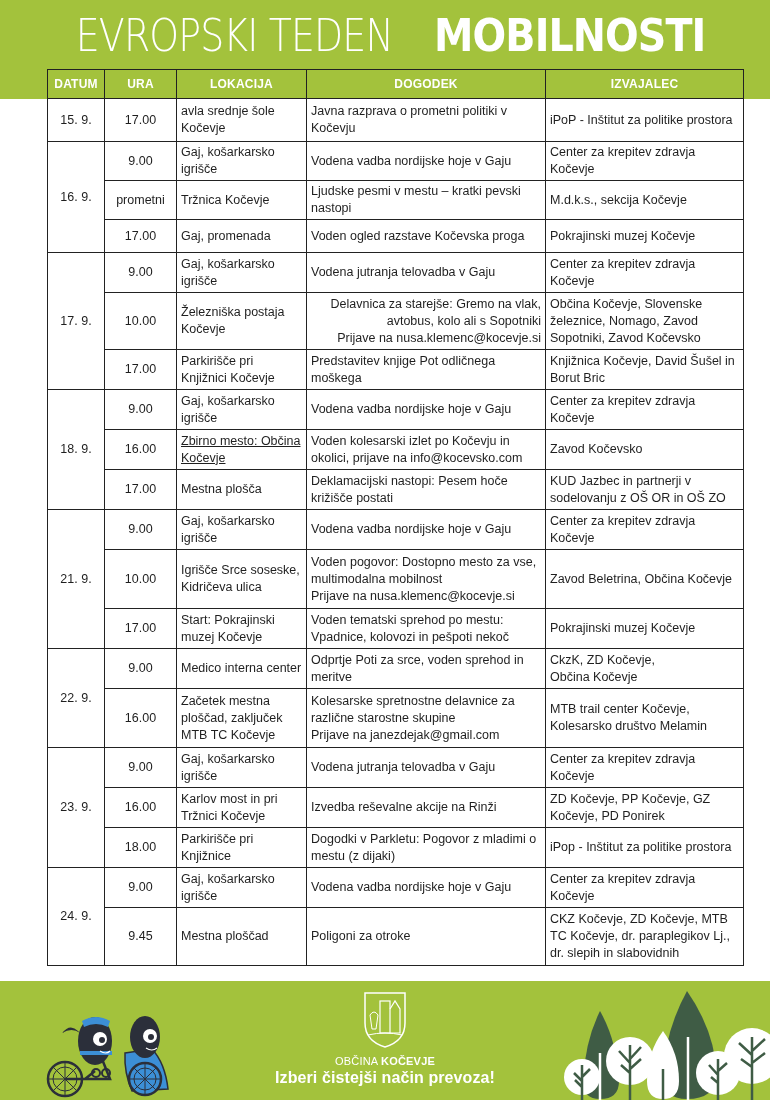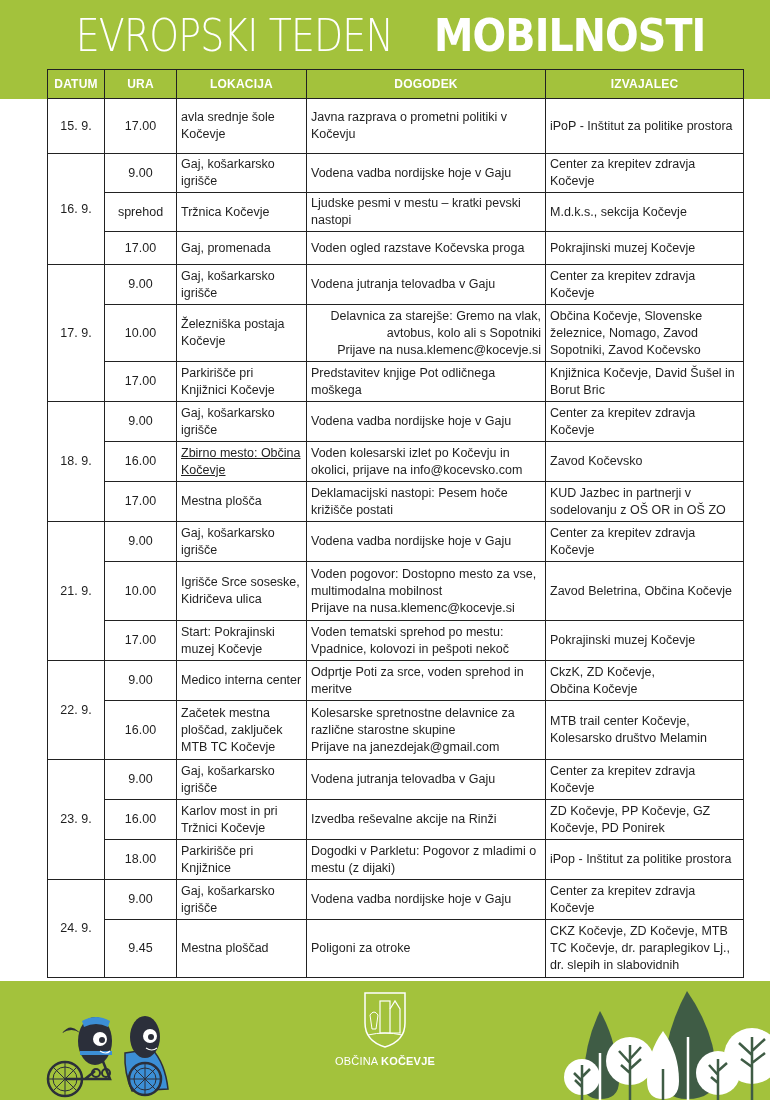--- a/index.html
+++ b/index.html
@@ -81,36 +81,36 @@
   <thead>
     <tr>
       <th>DATUM</th>
       <th>URA</th>
       <th>LOKACIJA</th>
       <th>DOGODEK</th>
       <th>IZVAJALEC</th>
     </tr>
   </thead>
   <tbody id="schedule-body">
-      <tr style="height: 55px;">
+      <tr style="height: 43px;">
         <td class="date" rowspan="1">15. 9.</td>
         <td class="time" style="white-space: pre-line;">17.00</td>
         <td class="loc" style="white-space: pre-line;">avla srednje šole Kočevje</td>
         <td class="event" style="white-space: pre-line;">Javna razprava o prometni politiki v Kočevju</td>
         <td class="org" style="white-space: pre-line;">iPoP - Inštitut za politike prostora</td>
       </tr>
       <tr style="height: 39px;">
         <td class="date" rowspan="3">16. 9.</td>
         <td class="time" style="white-space: pre-line;">9.00</td>
         <td class="loc" style="white-space: pre-line;">Gaj, košarkarsko igrišče</td>
         <td class="event" style="white-space: pre-line;">Vodena vadba nordijske hoje v Gaju</td>
         <td class="org" style="white-space: pre-line;">Center za krepitev zdravja Kočevje</td>
       </tr>
       <tr style="height: 39px;">
-        <td class="time" style="white-space: pre-line;">sprehod</td>
+        <td class="time" style="white-space: pre-line;">prometni</td>
         <td class="loc" style="white-space: pre-line;">Tržnica Kočevje</td>
         <td class="event" style="white-space: pre-line;">Ljudske pesmi v mestu – kratki pevski nastopi</td>
         <td class="org" style="white-space: pre-line;">M.d.k.s., sekcija Kočevje</td>
       </tr>
       <tr style="height: 33px;">
         <td class="time" style="white-space: pre-line;">17.00</td>
         <td class="loc" style="white-space: pre-line;">Gaj, promenada</td>
         <td class="event" style="white-space: pre-line;">Voden ogled razstave Kočevska proga</td>
         <td class="org" style="white-space: pre-line;">Pokrajinski muzej Kočevje</td>
       </tr>
@@ -263,20 +263,21 @@
   </svg>
 
   <svg class="crest" viewBox="0 0 46 60">
     <path d="M3 4 L43 4 L43 34 Q43 52 23 58 Q3 52 3 34 Z" fill="none" stroke="#fff" stroke-width="1.5"></path>
     <rect x="18" y="12" width="10" height="32" fill="none" stroke="#fff" stroke-width="1.2"></rect>
     <path d="M28 20 L33 12 L38 20 L38 44 L28 44" fill="none" stroke="#fff" stroke-width="1.2"></path>
     <path d="M8 26 Q12 20 16 26 L14 40 L10 40 Z" fill="none" stroke="#fff" stroke-width="1"></path>
     <path d="M6 46 Q23 42 40 46" fill="none" stroke="#fff" stroke-width="1"></path>
   </svg>
   <div class="org-name"><span>OBČINA </span><b>KOČEVJE</b></div>
+  <div class="slogan">Izberi čistejši način prevoza!</div>
 
   <svg class="trees" viewBox="0 0 215 119">
     <path d="M45 30 Q62 60 64 100 Q64 118 45 118 Q28 118 28 100 Q30 60 45 30 Z" fill="#3f5c45"></path>
     <path d="M132 10 Q160 50 162 95 Q160 118 132 118 Q108 118 108 95 Q110 50 132 10 Z" fill="#3f5c45"></path>
     <circle cx="27" cy="96" r="18" fill="#fff"></circle>
     <circle cx="75" cy="80" r="24" fill="#fff"></circle>
     <path d="M108 50 Q124 72 124 100 Q124 118 108 118 Q92 118 92 100 Q92 72 108 50 Z" fill="#fff"></path>
     <circle cx="163" cy="92" r="22" fill="#fff"></circle>
     <circle cx="197" cy="75" r="28" fill="#fff"></circle>
     <g stroke="#3f5c45" stroke-width="2.5" fill="none">

